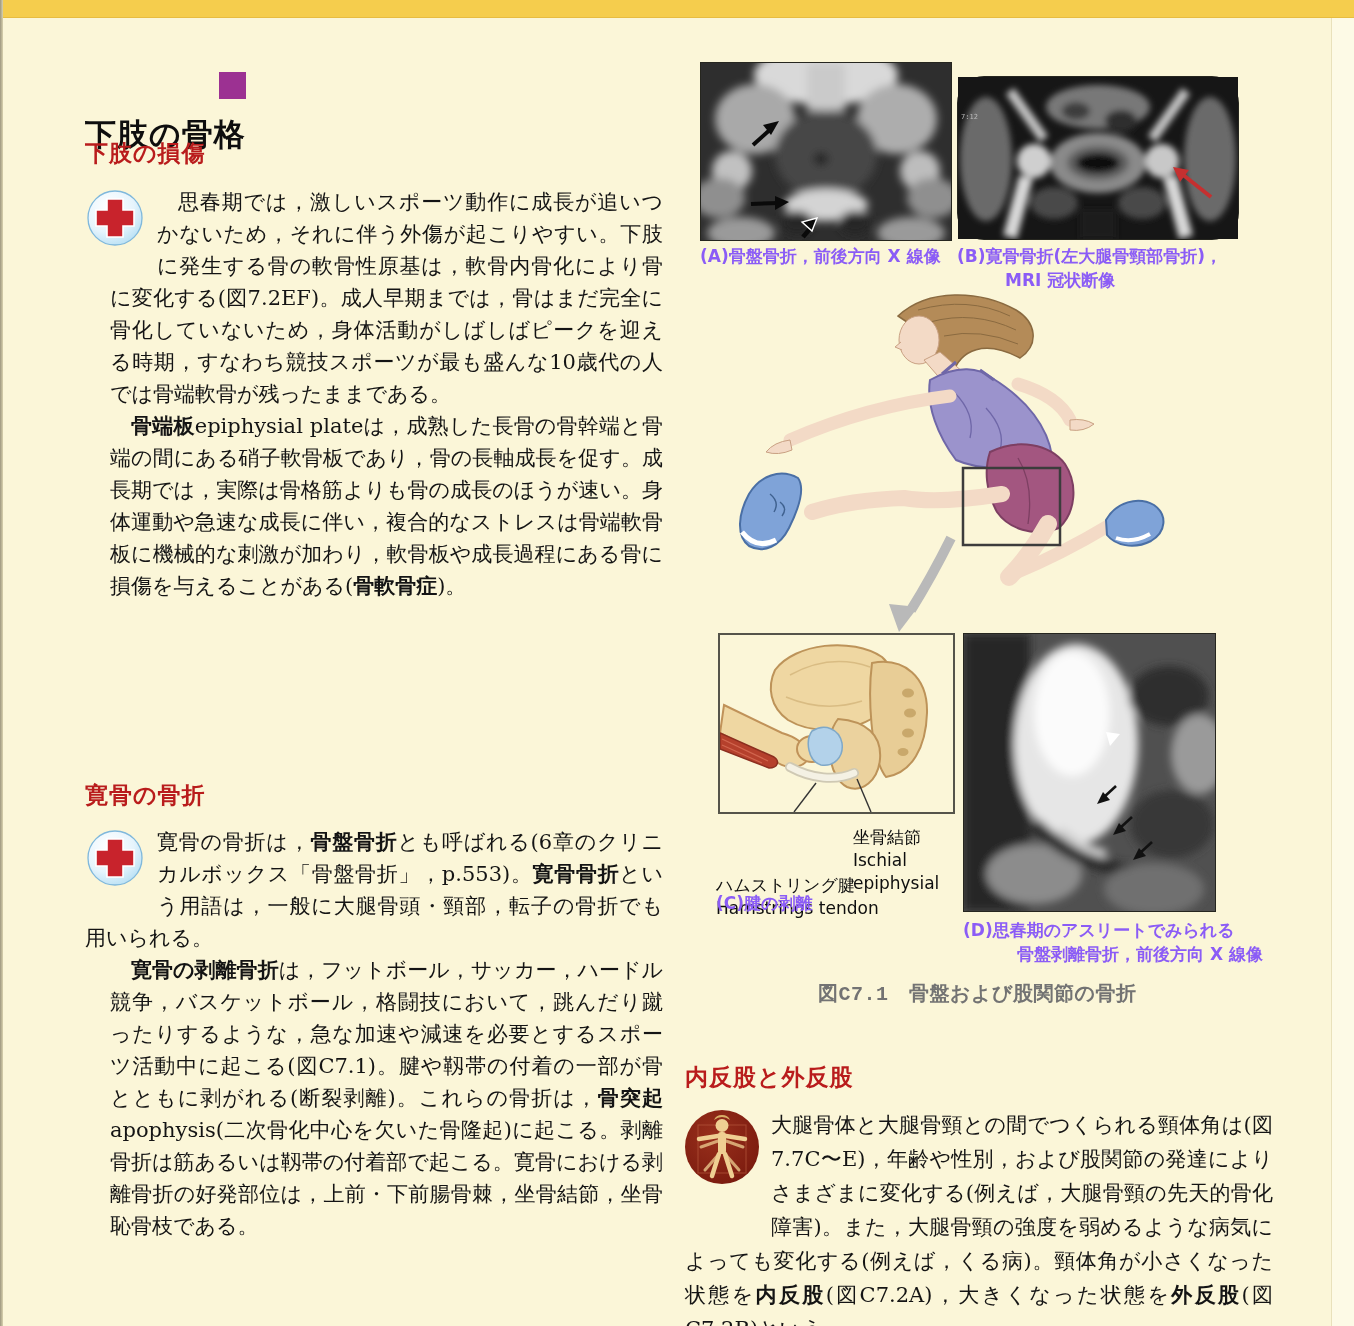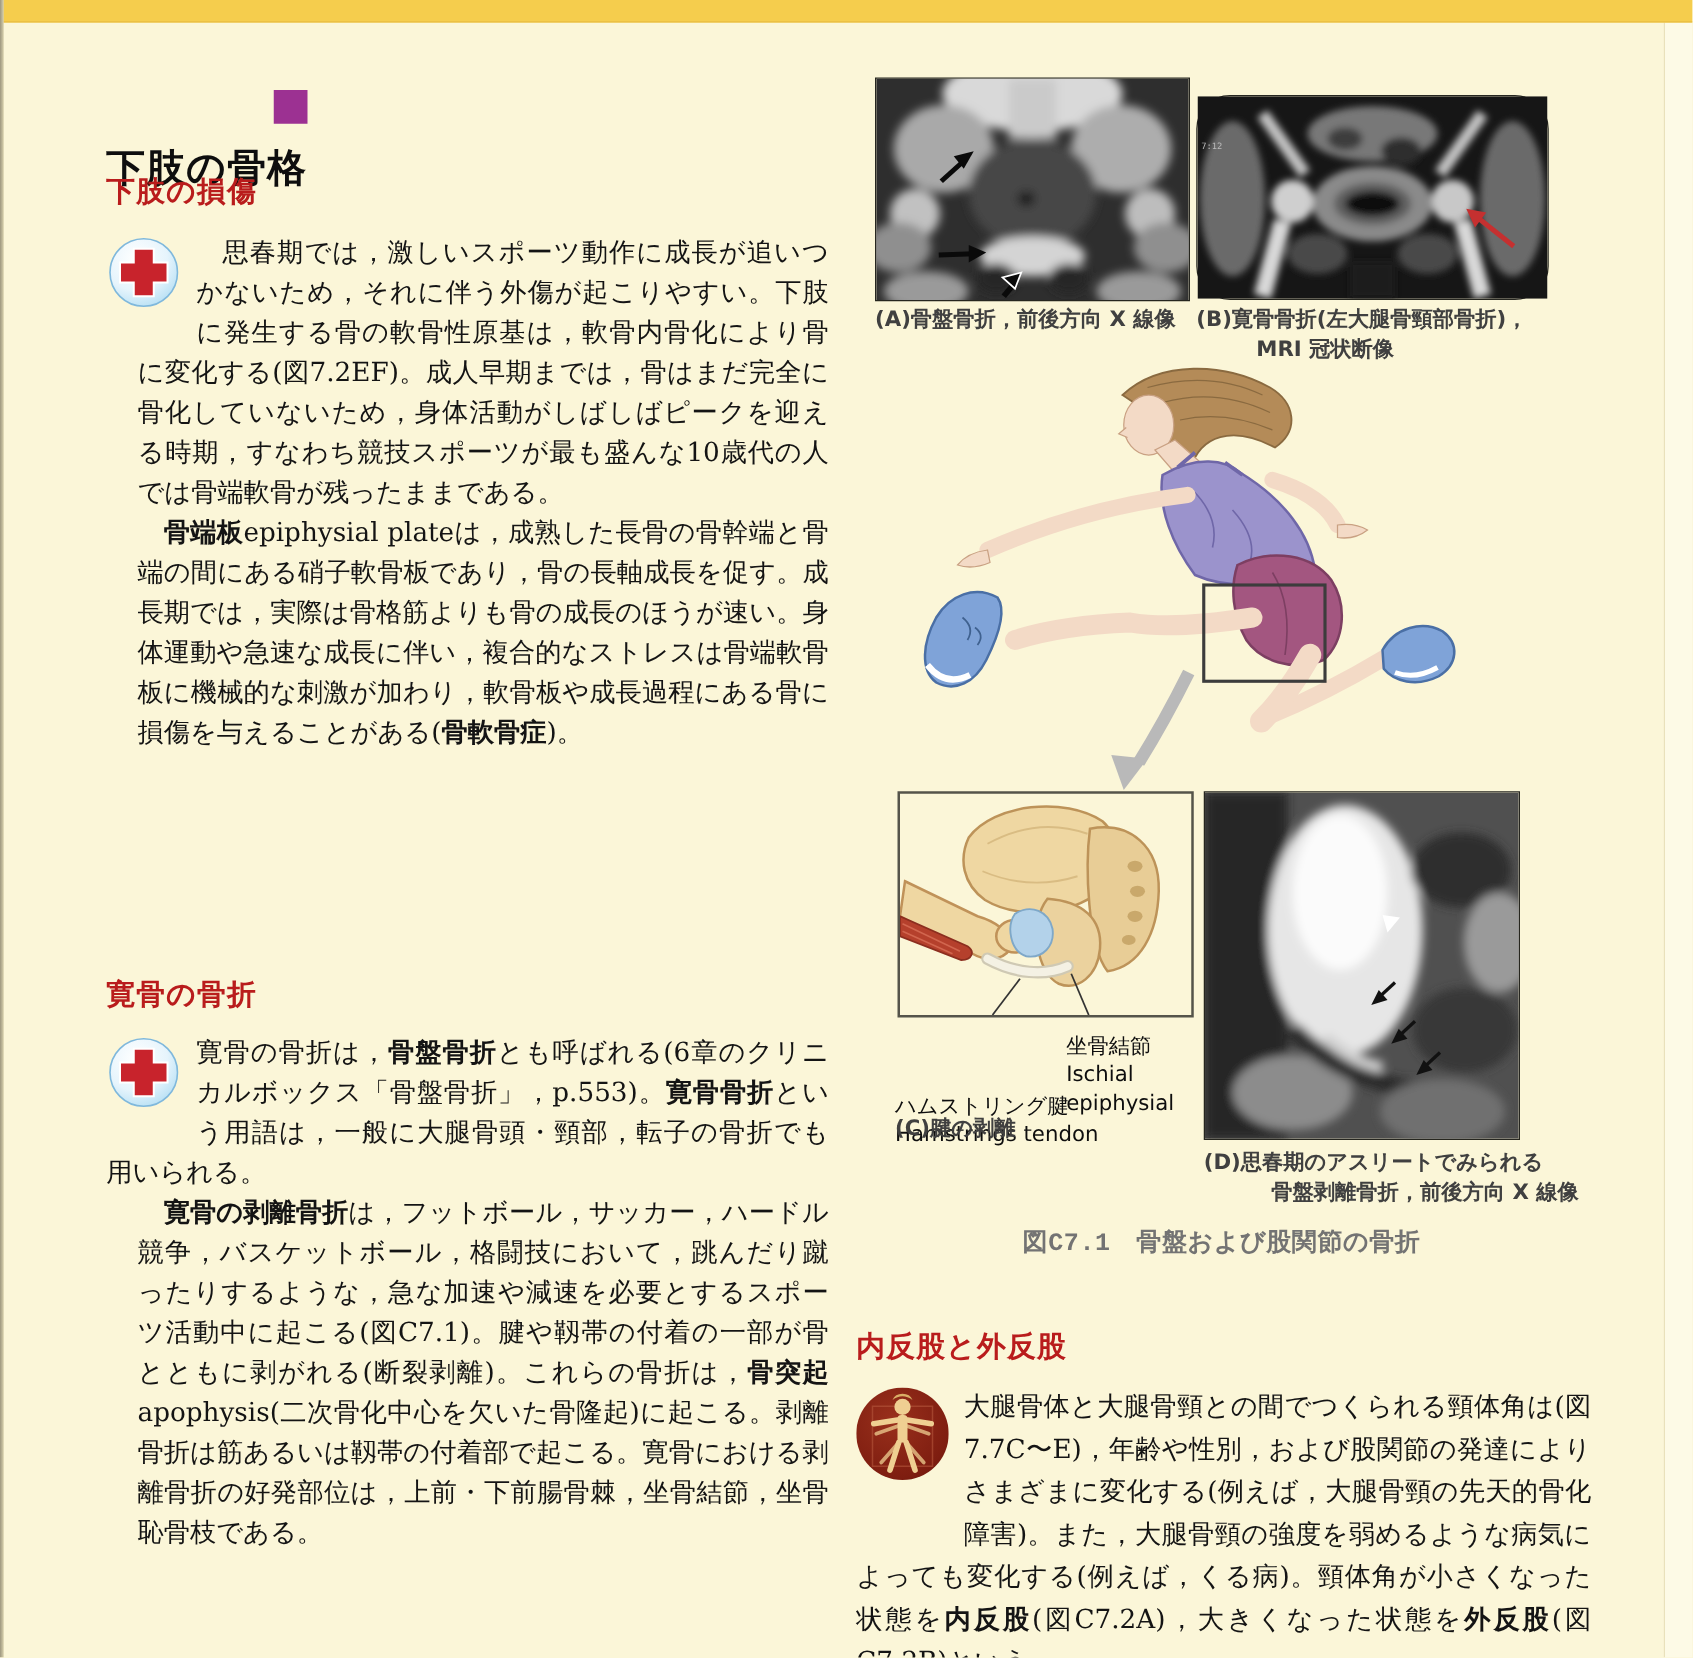--- a/index.html
+++ b/index.html
@@ -11,21 +11,21 @@
   .rightstrip { left:1331px; top:18px; width:23px; height:1308px; background:#FDFAE6; border-left:1px solid #E9E1BB; }
   .main-title { left:85px; top:72px; display:flex; align-items:flex-end; gap:15px;
                 font-family:"DejaVu Sans",sans-serif; font-weight:bold; font-size:31px; color:#0e0e0e; letter-spacing:1px;flex-direction:column; }
   .title-square { width:27px; height:27px; background:#9C3192; flex:0 0 auto; }
   .sec-head { font-family:"DejaVu Sans",sans-serif; font-weight:bold; font-size:23px; color:#b91c1c; letter-spacing:1px; }
   .body-text { font-size:21px; line-height:32px; text-align:justify; }
   .body-text p.ind { text-indent:21px;margin-left:25px; }
   .rt { line-height:34px; }
   .float-icon  { float:left; width:56px; height:56px; margin:4px 14px 36px 2px; }
   .float-icon-v{ float:left; width:74px; height:74px; margin:2px 12px 28px 0; }
-  .cap { font-family:"DejaVu Sans",sans-serif; font-weight:bold; font-size:17px; line-height:24px; color:#404040; }
+  .cap { font-family:"DejaVu Sans",sans-serif; font-weight:bold; font-size:17px; line-height:24px; color:#8b5cf6; }
   .lbl { font-family:"DejaVu Sans",sans-serif; font-size:17px; line-height:23px; color:#0e0e0e; }
   .figcap { font-family:Liberation Mono, monospace; font-weight:bold; font-size:20px; color:#737373; letter-spacing:0.5px; }
   .img-frame { border:1px solid #26261f; }
   .figC-box { width:237px; height:181px; border:2px solid #55544a; background:#FBF6D8; }
   .indent2 { padding-left:48px; }
   .indent1 { padding-left:22px;text-align:right; }
   svg { display:block; }
 </style>
 </head>
 <body>

